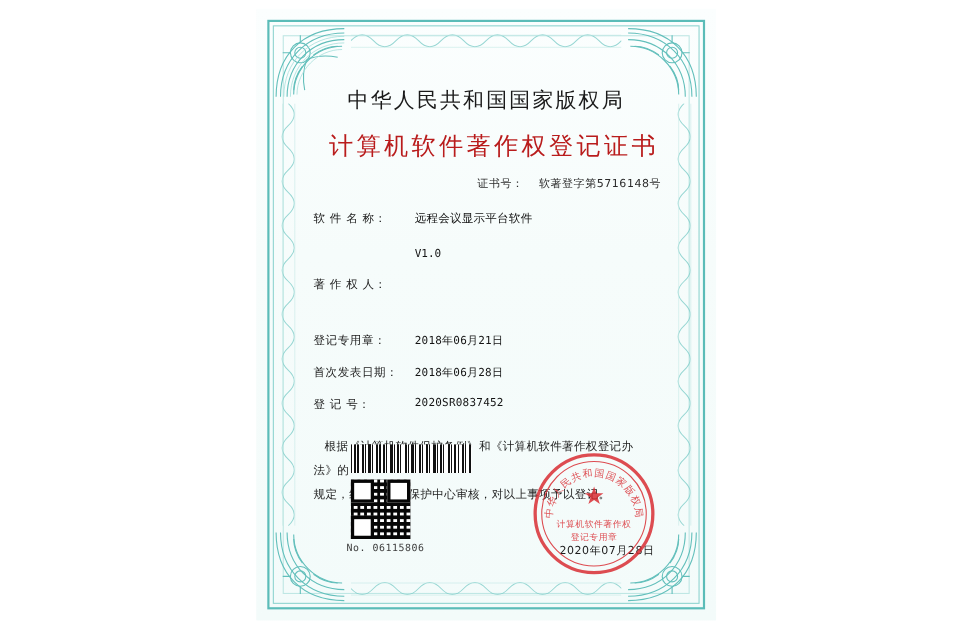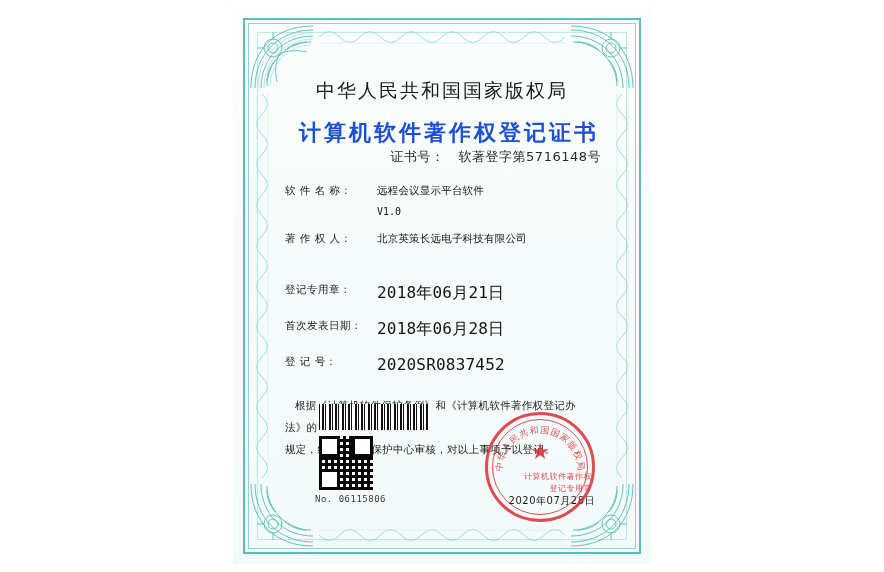--- a/index.html
+++ b/index.html
@@ -91,33 +91,34 @@
     font-family: "DejaVu Serif", "Liberation Serif", serif;
     font-size: 19px;
     letter-spacing: 2px;
     color: #1a1a1a;
     margin-top: 24px;
   }
   .title-sub {
     text-align: center;
     font-family: "DejaVu Serif", "Liberation Serif", serif;
     font-size: 22px;
-    font-weight: bold;
+    font-weight: normal;
     letter-spacing: 3px;
-    color: #1d4ed8;
+    color: #b91c1c;
     margin-top: 14px;
     margin-left: 14px;
   }
   .cert-no-row {
     display: flex;
     justify-content: flex-end;
     align-items: baseline;
     gap: 14px;
+    margin-top: 12px;
     padding-right: 16px;
-    font-size: 13px;
+    font-size: 10px;
     color: #2a2a2a;
     letter-spacing: 0.5px;
   }
   .fields {
     margin-top: 18px;
     padding-left: 18px;
     padding-right: 10px;
   }
   .field-row {
     display: flex;
@@ -127,30 +128,30 @@
     color: #1c1c1c;
   }
   .field-label {
     width: 92px;
     flex: 0 0 92px;
     letter-spacing: 0.5px;
     white-space: nowrap;
   }
   .field-value {
     font-family: "DejaVu Sans Mono", "Liberation Mono", monospace;
-    font-size: 16px;
+    font-size: 10px;
     color: #141414;
     letter-spacing: 0.2px;
   }
   .field-value.cjk {
     font-family: "DejaVu Sans", "Liberation Sans", sans-serif;
     font-size: 10.5px;
   }
   .field-sub {
-    margin-top: 8px;
+    margin-top: 20px;
     font-family: "DejaVu Sans Mono", "Liberation Mono", monospace;
     font-size: 10px;
     color: #141414;
   }
   .gap-lg { height: 22px; }
   .statement {
     margin-top: 20px;
     padding-left: 18px;
     padding-right: 20px;
     font-size: 10.5px;
@@ -260,21 +261,21 @@
     font-size: 9px;
     font-family: "DejaVu Sans", "Liberation Sans", sans-serif;
     fill: #d8262c;
     letter-spacing: 1px;
   }
   .seal .center-lines {
     position: absolute;
     left: 0;
     top: 56px;
     width: 104px;
-    text-align: right;
+    text-align: center;
     font-size: 8px;
     line-height: 12px;
     color: #d8262c;
     letter-spacing: 0.5px;
   }
 </style>
 </head>
 <body>
 
 <div class="page">
@@ -403,21 +404,20 @@
         <div class="field-row">
           <div class="field-label">软 件 名 称：</div>
           <div>
             <div class="field-value cjk">远程会议显示平台软件</div>
             <div class="field-sub">V1.0</div>
           </div>
         </div>
 
         <div class="field-row" style="margin-top:12px;">
           <div class="field-label">著 作 权 人：</div>
-          <div class="field-value cjk">北京英策长远电子科技有限公司</div>
         </div>
 
         <div class="gap-lg"></div>
 
         <div class="field-row">
           <div class="field-label">登记专用章：</div>
           <div class="field-value">2018年06月21日</div>
         </div>
 
         <div class="field-row">

